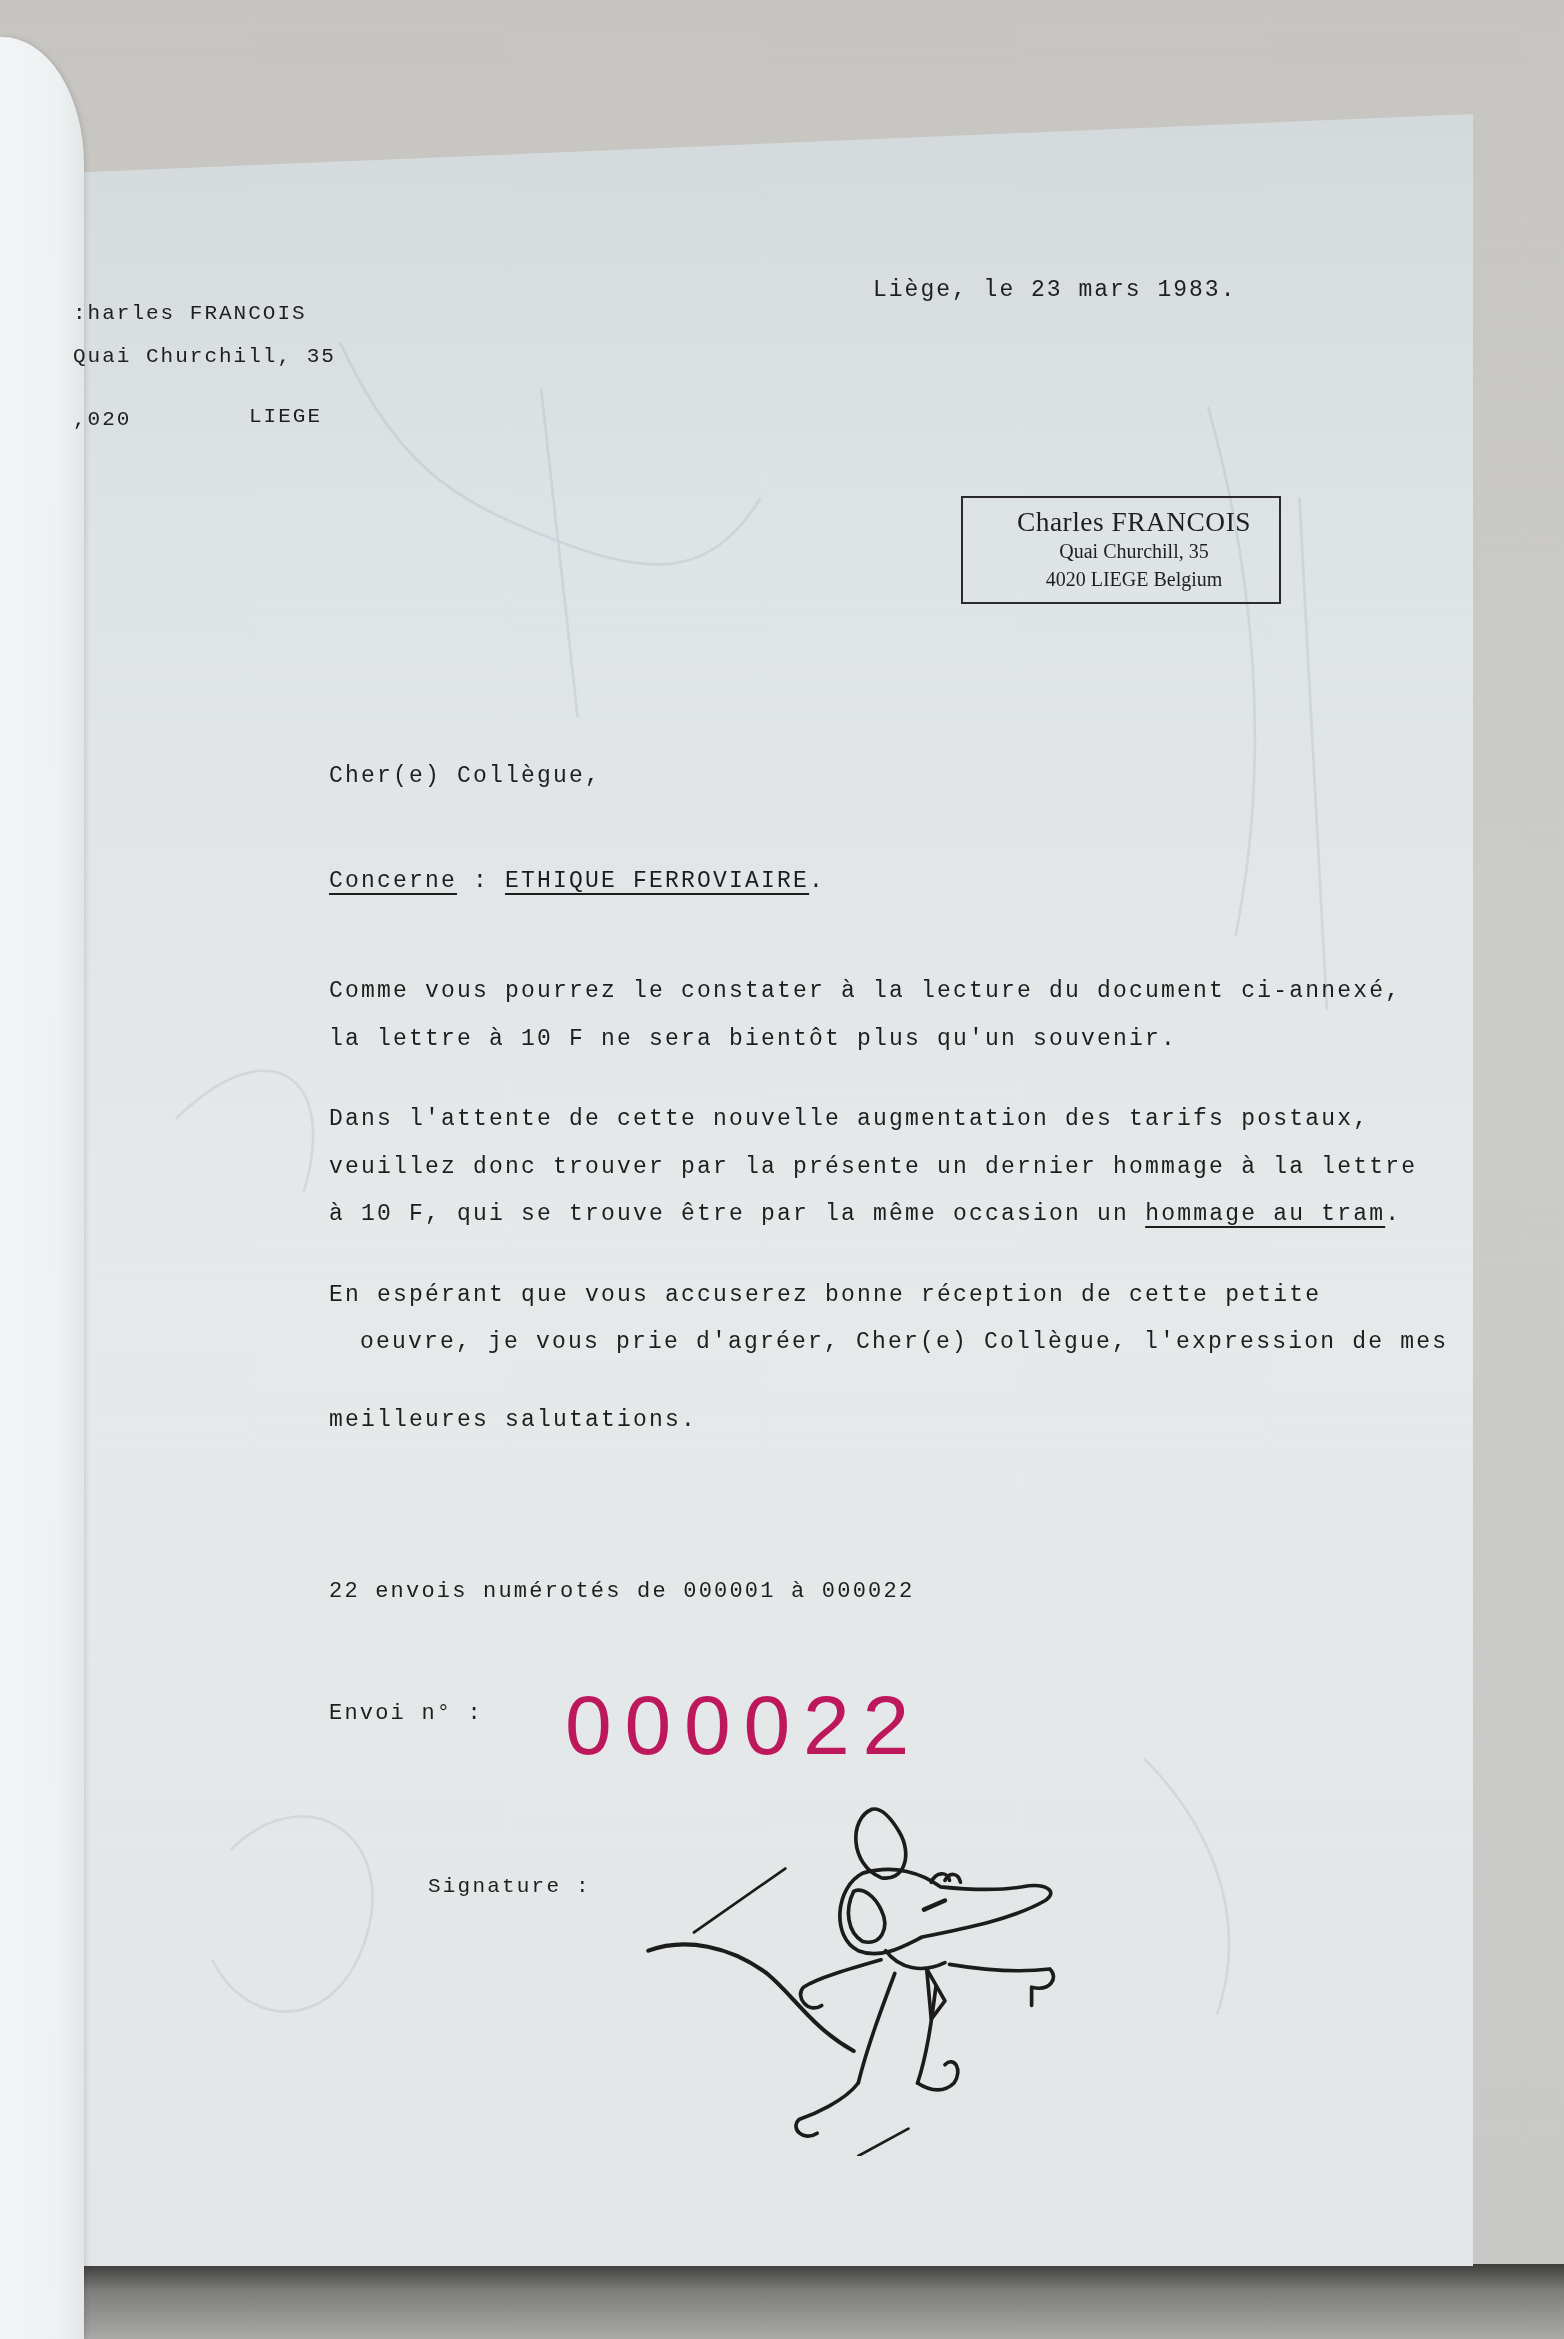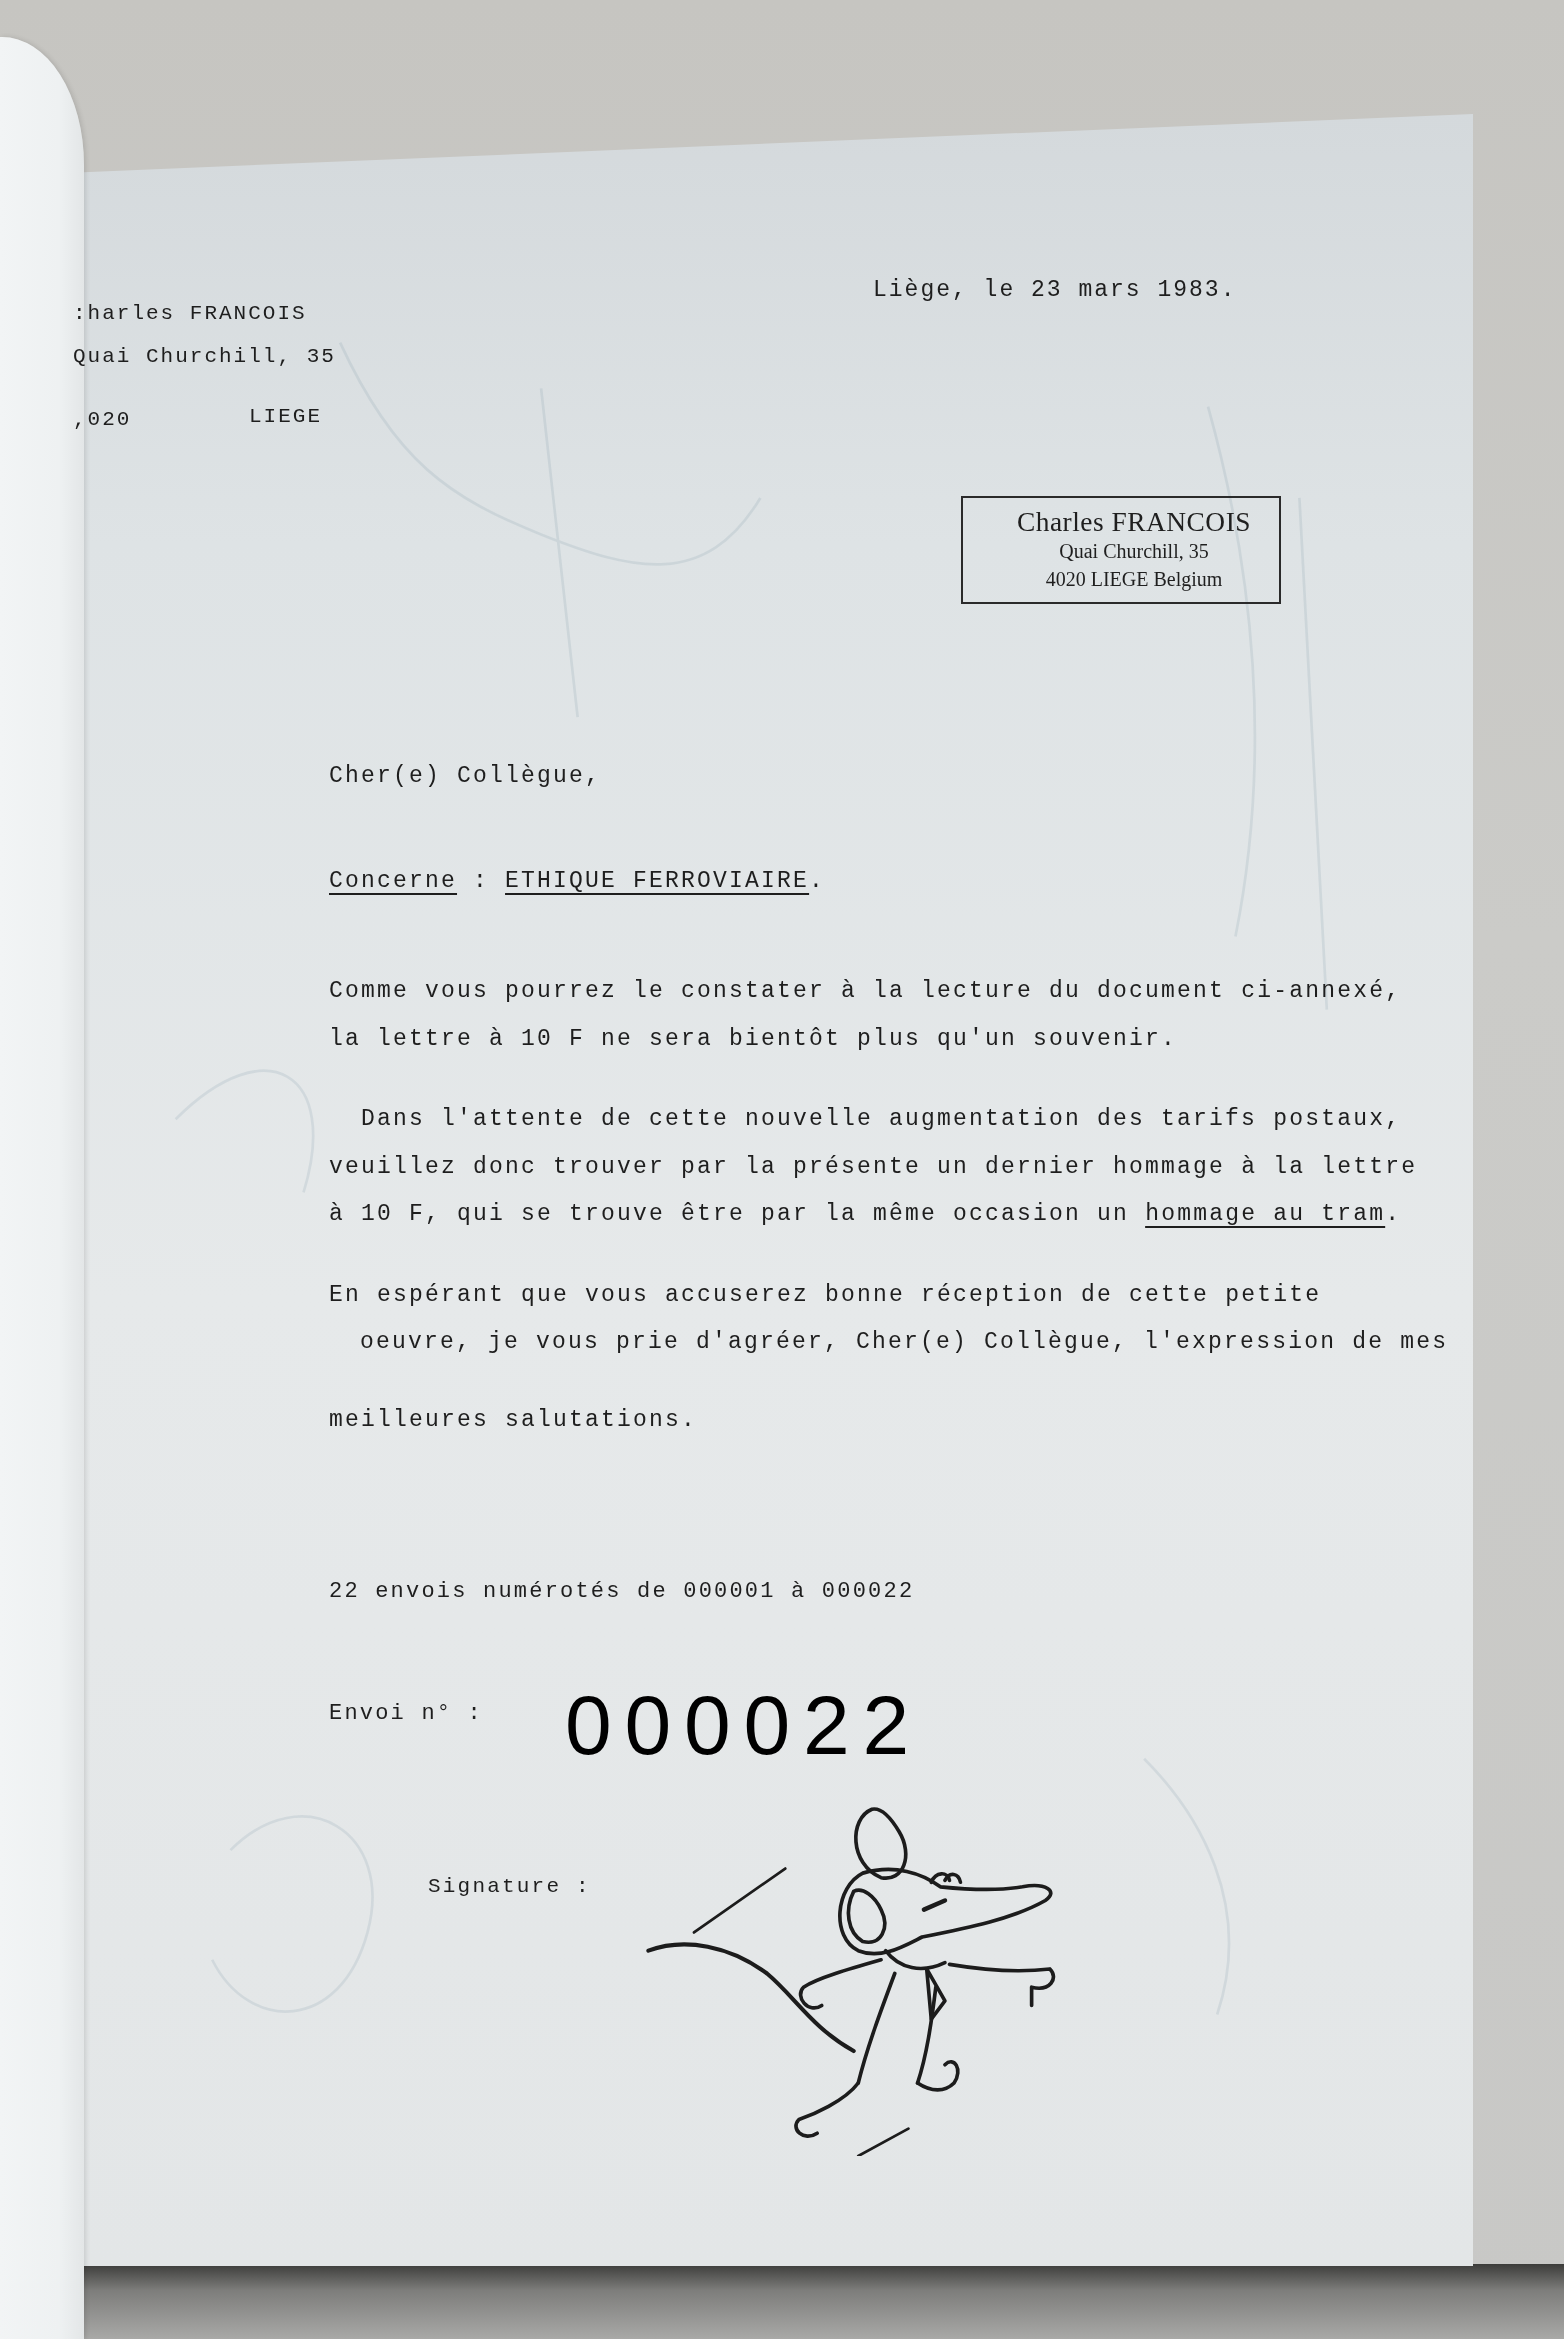--- a/index.html
+++ b/index.html
@@ -39,21 +39,21 @@
     font-family: "Liberation Serif", "DejaVu Serif", serif;
     text-align: center; color: #1f1f1f; padding-left: 26px;
   }
   .stamp .l1 { font-size: 27.4px; margin-top: 9.1px; letter-spacing: 0.5px; }
   .stamp .l2, .stamp .l3 { font-size: 20px; line-height: 27.4px; }
   .ul { text-decoration: underline; text-decoration-thickness: 2.3px; text-underline-offset: 6.4px; }
   .body-line { position: absolute; left: 329px; font-size: 23px; letter-spacing: 2.2px; white-space: nowrap; }
   .big-number {
     position: absolute; left: 565px; top: 1677px;
     font-family: "Liberation Sans", "DejaVu Sans", sans-serif;
-    font-size: 84px; letter-spacing: 12.8px; color: #000000; font-weight: 400;
+    font-size: 84px; letter-spacing: 12.8px; color: #be185d; font-weight: 400;
   }
   .mouse { position: absolute; left: 630px; top: 1791px; width: 493px; height: 365px; }
 </style>
 </head>
 <body>
 
 <div class="backdrop"></div>
 <div class="bottom-shadow"></div>
 
 <div class="paper">
@@ -92,21 +92,21 @@
 <div class="body-line" style="top:868px;">
   <span class="ul">Concerne</span><span> : </span><span class="ul">ETHIQUE FERROVIAIRE</span><span>.</span>
 </div>
 
 <div>
   <div class="body-line" style="top:978px;">Comme vous pourrez le constater à la lecture du document ci-annexé,</div>
   <div class="body-line" style="top:1026px;">la lettre à 10 F ne sera bientôt plus qu'un souvenir.</div>
 </div>
 
 <div>
-  <div class="body-line" style="top:1106px;margin-left:32px;">Dans l'attente de cette nouvelle augmentation des tarifs postaux,</div>
+  <div class="body-line" style="top:1106px;">Dans l'attente de cette nouvelle augmentation des tarifs postaux,</div>
   <div class="body-line" style="top:1154px;">veuillez donc trouver par la présente un dernier hommage à la lettre</div>
   <div class="body-line" style="top:1201px;">
     <span>à 10 F, qui se trouve être par la même occasion un </span><span class="ul">hommage au tram</span><span>.</span>
   </div>
 </div>
 
 <div>
   <div class="body-line" style="top:1282px;">En espérant que vous accuserez bonne réception de cette petite</div>
   <div class="body-line" style="top:1329px;margin-left:31px;">oeuvre, je vous prie d'agréer, Cher(e) Collègue, l'expression de mes</div>
   <div class="body-line" style="top:1375px;margin-top:32px;">meilleures salutations.</div>

